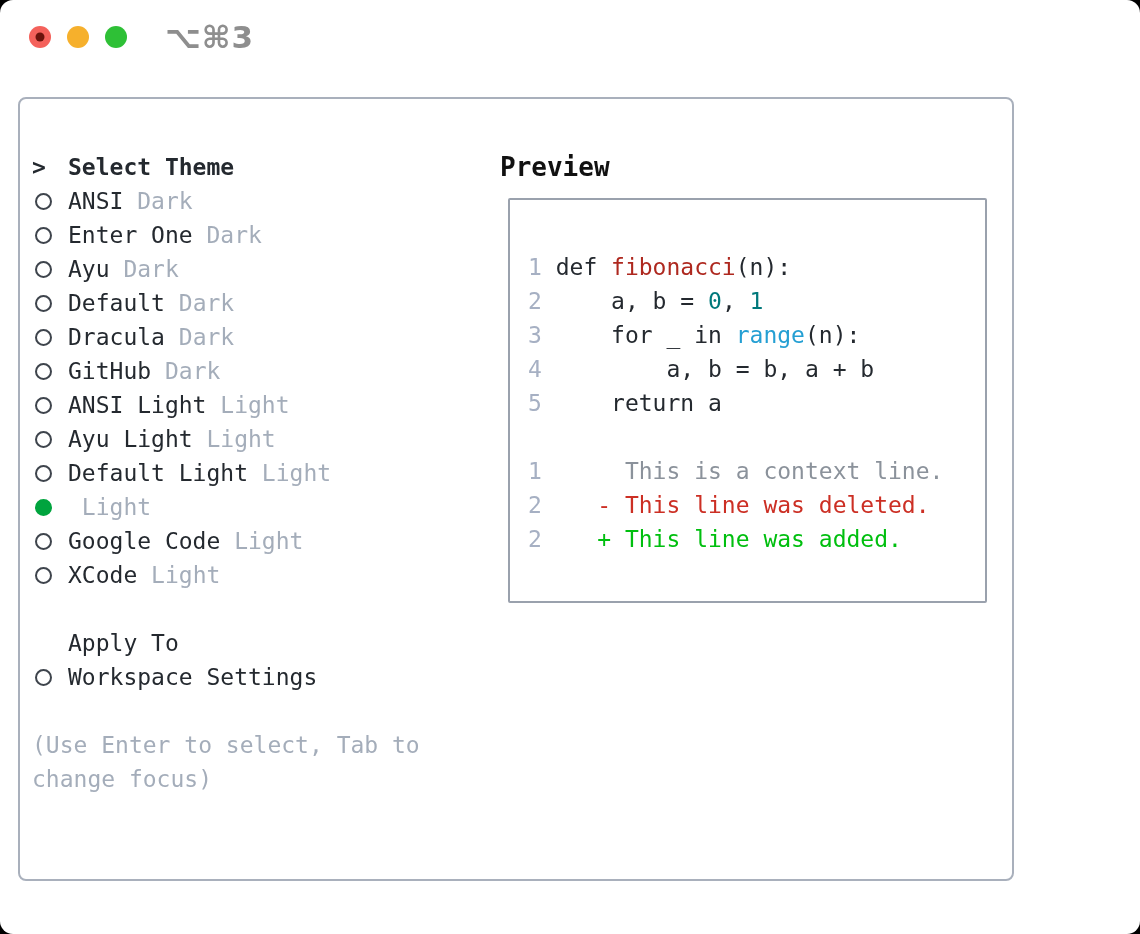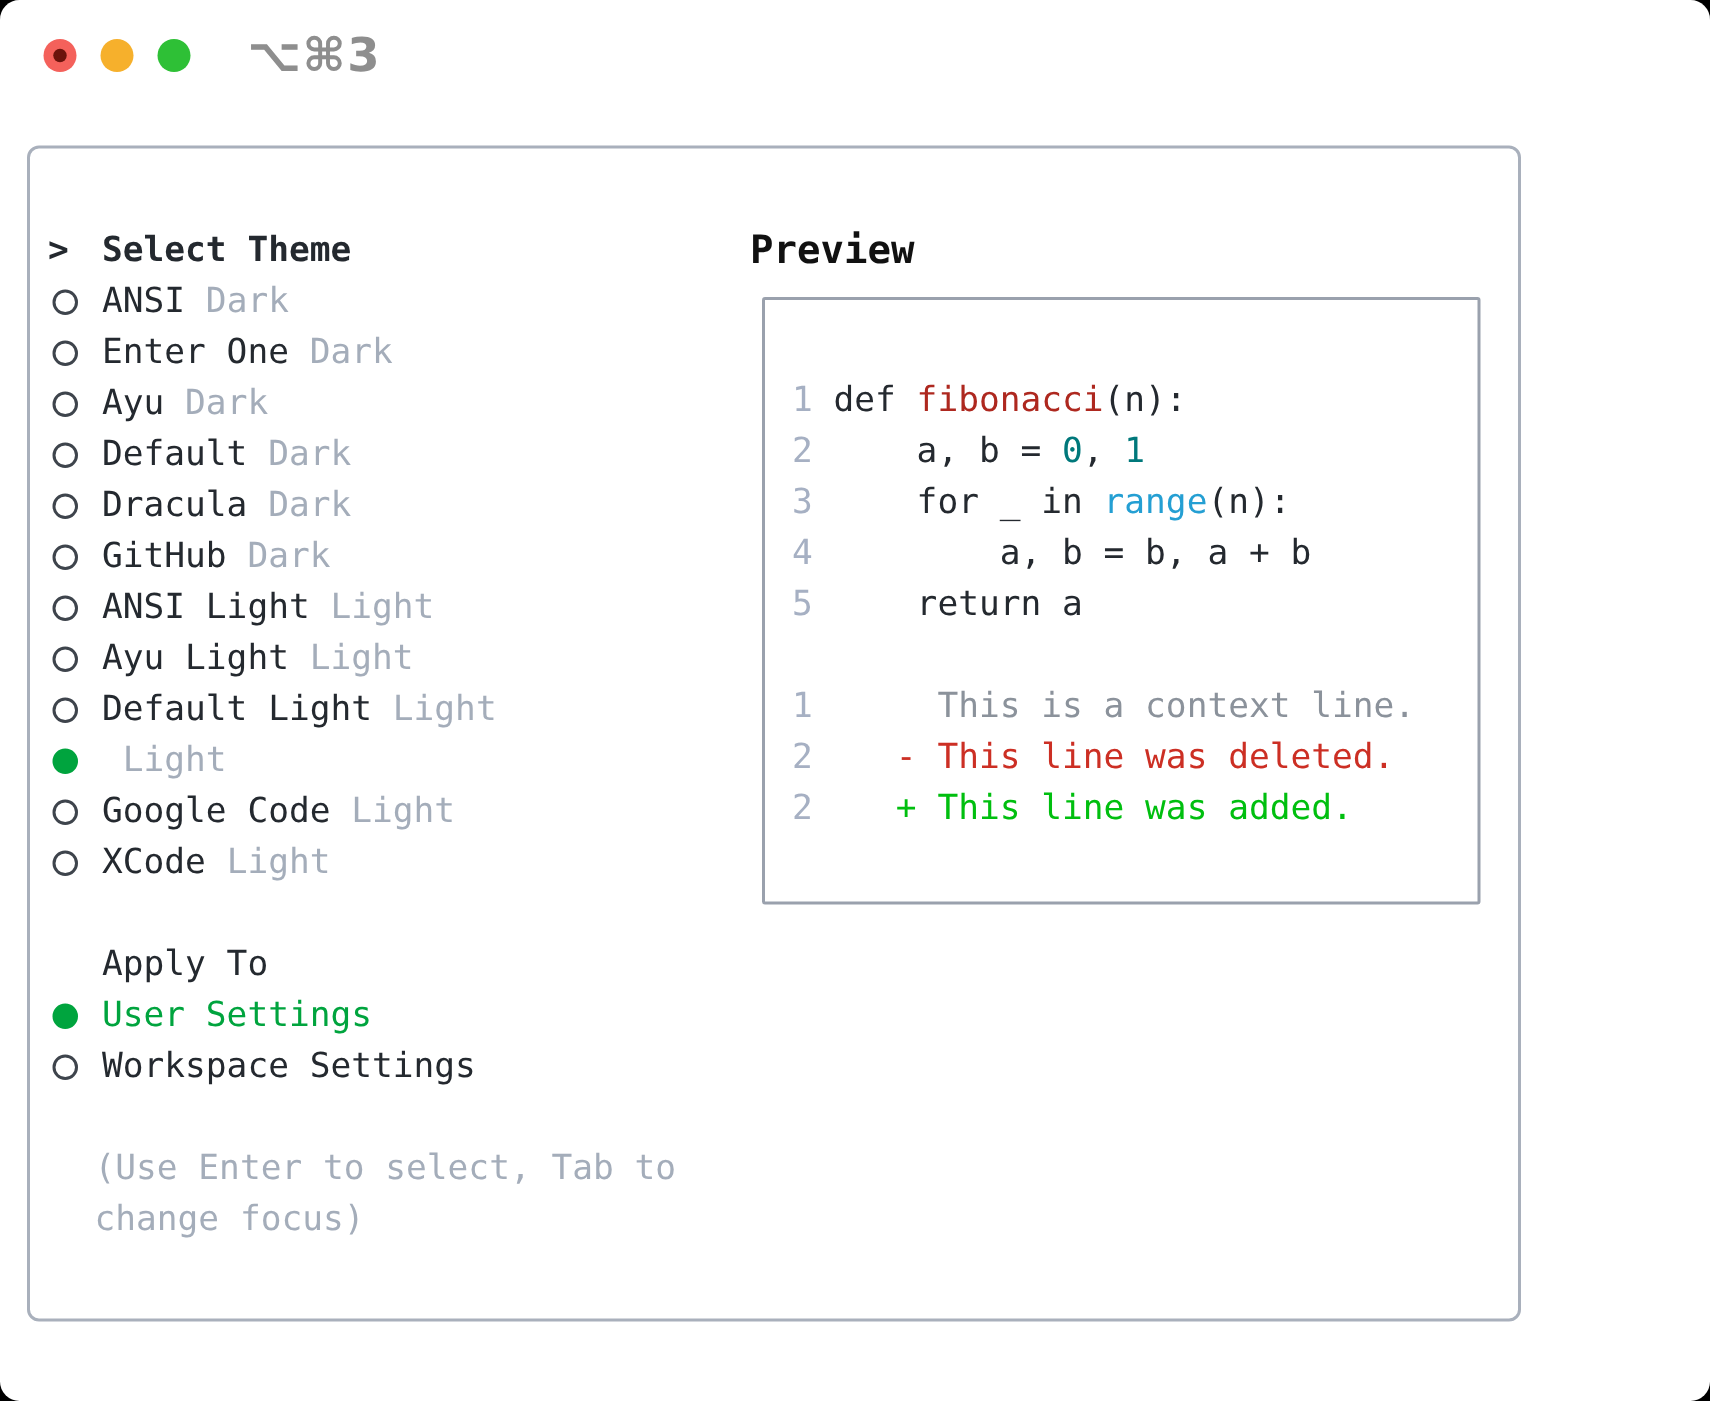--- a/index.html
+++ b/index.html
@@ -46,21 +46,21 @@
   .chevron{font-weight:bold;color:var(--text);}
   .radio{
     width:13px;height:13px;border:2px solid var(--radio-outline);
     border-radius:50%;margin-left:3px;box-sizing:content-box;
   }
   .radio.on{background:var(--selected-green);border-color:var(--selected-green);}
   .heading{font-weight:bold;}
   .name{color:var(--text);}
   .name.sel{color:var(--selected-green);}
   .variant{color:var(--muted);}
-  .hint{color:var(--muted);margin-left:31px;}
+  .hint{color:var(--muted);}
   .spacer{height:34px;}
   
   .preview-heading{
     position:absolute;left:480px;top:51px;height:34px;
     display:flex;align-items:center;
     font-size:26px;font-weight:bold;color:#111;
   }
   .preview-box{
     position:absolute;left:488px;top:99px;width:479px;height:405px;
     border:2px solid var(--box-border);border-radius:2px;
@@ -104,21 +104,20 @@
         <div class="menu-row"><span class="marker"><span class="radio"></span></span><span class="name">Dracula</span><span class="variant"> Dark</span></div>
         <div class="menu-row"><span class="marker"><span class="radio"></span></span><span class="name">GitHub</span><span class="variant"> Dark</span></div>
         <div class="menu-row"><span class="marker"><span class="radio"></span></span><span class="name">ANSI Light</span><span class="variant"> Light</span></div>
         <div class="menu-row"><span class="marker"><span class="radio"></span></span><span class="name">Ayu Light</span><span class="variant"> Light</span></div>
         <div class="menu-row"><span class="marker"><span class="radio"></span></span><span class="name">Default Light</span><span class="variant"> Light</span></div>
         <div class="menu-row"><span class="marker"><span class="radio on"></span></span><span class="variant"> Light</span></div>
         <div class="menu-row"><span class="marker"><span class="radio"></span></span><span class="name">Google Code</span><span class="variant"> Light</span></div>
         <div class="menu-row"><span class="marker"><span class="radio"></span></span><span class="name">XCode</span><span class="variant"> Light</span></div>
         <div class="spacer"></div>
         <div class="menu-row"><span class="marker"></span><span class="name">Apply To</span></div>
-        <div class="menu-row"><span class="marker"><span class="radio on"></span></span><span class="name sel">User Settings</span></div>
         <div class="menu-row"><span class="marker"><span class="radio"></span></span><span class="name">Workspace Settings</span></div>
         <div class="spacer"></div>
         <div class="menu-row"><span class="hint">(Use Enter to select, Tab to</span></div>
         <div class="menu-row"><span class="hint">change focus)</span></div>
       </div>
 
     <div class="preview-heading">Preview</div>
 
     <div class="preview-box">
       <div class="code" id="code">

